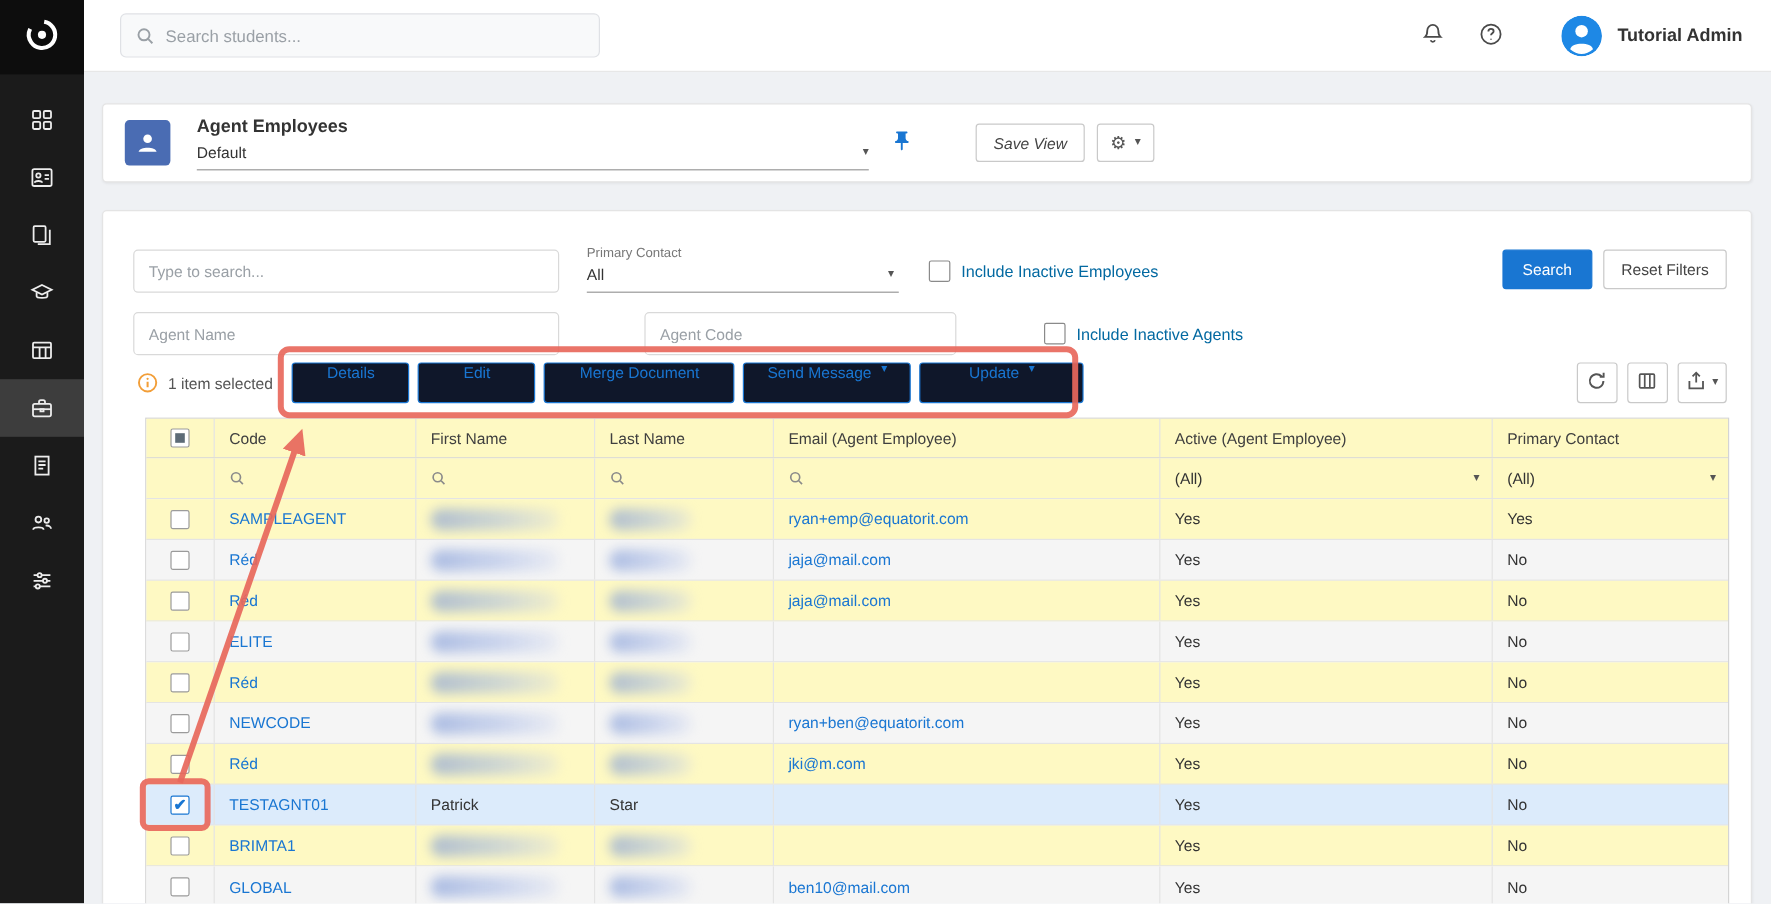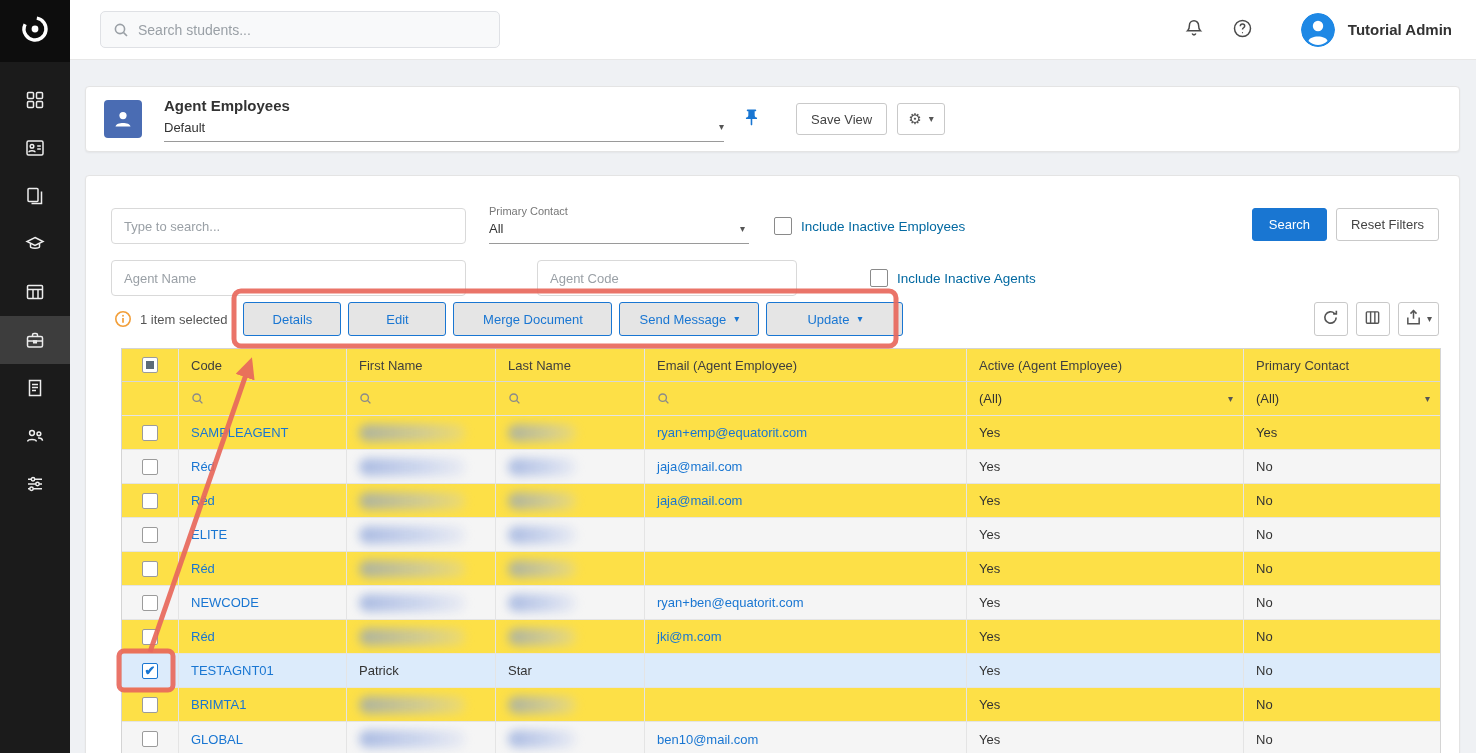--- a/index.html
+++ b/index.html
@@ -33,21 +33,21 @@
   
   .vcard{height:66px;display:flex;align-items:center;padding:0 18px;margin-bottom:23px;}
   .vtile{width:38px;height:38px;border-radius:4px;background:#4a6cb3;display:flex;align-items:center;justify-content:center;flex:none;}
   .view-block{width:560px;margin-left:22px;}
   .vb-title{font-size:15px;font-weight:700;color:#333;}
   .vb-select{margin-top:6px;display:flex;align-items:center;border-bottom:1px solid #9a9a9a;padding-bottom:6px;font-size:13px;color:#333;cursor:pointer;text-align:center;}
   .caret{color:#555;font-size:10px;line-height:1;}
   .vb-select .caret{margin-left:auto;}
   .pinbtn{margin-left:18px;background:none;border:none;cursor:pointer;display:flex;}
   .btn-plain{height:32px;padding:0 14px;background:#fff;border:1px solid #c9c9c9;border-radius:3px;font-size:13px;color:#444;cursor:pointer;font-family:inherit;display:inline-flex;align-items:center;gap:7px;}
-  .saveview{margin-left:35px;}
+  .saveview{margin-left:52px;font-style:italic;}
   .gearbtn{margin-left:10px;padding:0 10px;}
   .gear-glyph{font-size:15px;color:#555;}
 
   
   .gcard{height:650px;padding:32px 20px 0 25px;position:relative;}
   .f-row{display:flex;align-items:flex-start;}
   .f-row2{margin-top:16px;gap:48px;}
   .ti{height:36px;border:1px solid #d9d9d9;border-radius:4px;padding:16px 12px;font-size:13px;color:#333;background:#fff;outline:none;font-family:inherit;}
   .ti::placeholder{color:#9aa0a6;}
   .ti-search{width:355px;}
@@ -60,34 +60,34 @@
   .chk{width:18px;height:18px;border:1px solid #8a8a8a;border-radius:2px;background:#fff;flex:none;}
   .chk-label{font-size:13.5px;color:#0369a1;}
   .fbtns{margin-left:auto;display:flex;gap:9px;}
   .btn-primary{height:33px;padding:0 16px;background:var(--accent,#1976d2);color:#fff;border:1px solid var(--accent,#1976d2);border-radius:3px;font-size:13px;cursor:pointer;font-family:inherit;}
   .btn-reset{height:33px;padding:0 14px;background:#fff;color:#444;border:1px solid #c9c9c9;border-radius:3px;font-size:13px;cursor:pointer;font-family:inherit;}
 
   
   .toolbar-row{display:flex;align-items:center;margin-top:6px;padding-left:3px;}
   .selection{display:flex;align-items:center;gap:8px;font-size:13px;color:#555;white-space:nowrap;}
   .tb-buttons{display:flex;margin-left:16px;}
-  .tb-btn{height:34px;border:1px solid var(--accent,#1976d2);color:var(--accent,#1976d2);background:#e5e5e5;border-radius:3px;
-    font-size:13px;cursor:pointer;font-family:inherit;margin-left:7px;display:inline-flex;align-items:center;justify-content:center;gap:8px;}
+  .tb-btn{height:34px;border:1px solid var(--accent,#1976d2);color:var(--accent,#1976d2);background:#0f172a;border-radius:3px;
+    font-size:13px;cursor:pointer;font-family:inherit;margin-left:7px;display:inline-flex;justify-content:center;gap:8px;}
   .tb-btn:nth-of-type(1){width:98px;margin-left:0;}
   .tb-btn:nth-of-type(2){width:98px;}
   .tb-btn:nth-of-type(3){width:159px;}
   .tb-btn:nth-of-type(4){width:140px;}
   .tb-btn:nth-of-type(5){width:137px;}
   .tb-btn .caret{color:var(--accent,#1976d2);}
   .gridbar-icons{margin-left:auto;display:flex;gap:8px;}
   .icon-btn{height:34px;min-width:34px;border:1px solid #c9c9c9;border-radius:3px;background:#fff;color:#555;display:inline-flex;align-items:center;justify-content:center;cursor:pointer;gap:5px;padding:0 6px;}
 
   
   .grid{margin:12px 0 0 10px;width:1320px;border:1px solid #d4d4d4;font-size:13px;background:#fff;}
-  .grid-row{display:grid;grid-template-columns:57px 168px 149px 149px 322px 277px 1fr;height:34px;border-bottom:1px solid #e4e4e4;background:#fde047;align-items:stretch;}
+  .grid-row{display:grid;grid-template-columns:57px 168px 149px 149px 322px 277px 1fr;height:34px;border-bottom:1px solid #e4e4e4;background:#fef9c3;align-items:stretch;}
   .grid-row:last-child{border-bottom:none;}
   .grid-row.alt{background:#f5f5f5;}
   .grid-row.selected{background:var(--selrow,#dcebfb);}
   .gc{display:flex;align-items:center;padding:0 10px 0 12px;border-right:1px solid #e4e4e4;overflow:hidden;white-space:nowrap;color:#333;}
   .c-check{justify-content:center;padding:0;}
   .c-last{border-right:none;}
   .grid-head{height:33px;border-bottom:1px solid #d7d7d7;}
   .grid-head .gc{color:#3f3f3f;}
   .grid-filter{height:34px;}
   .lnk{color:var(--accent,#1976d2);text-decoration:none;cursor:pointer;}

